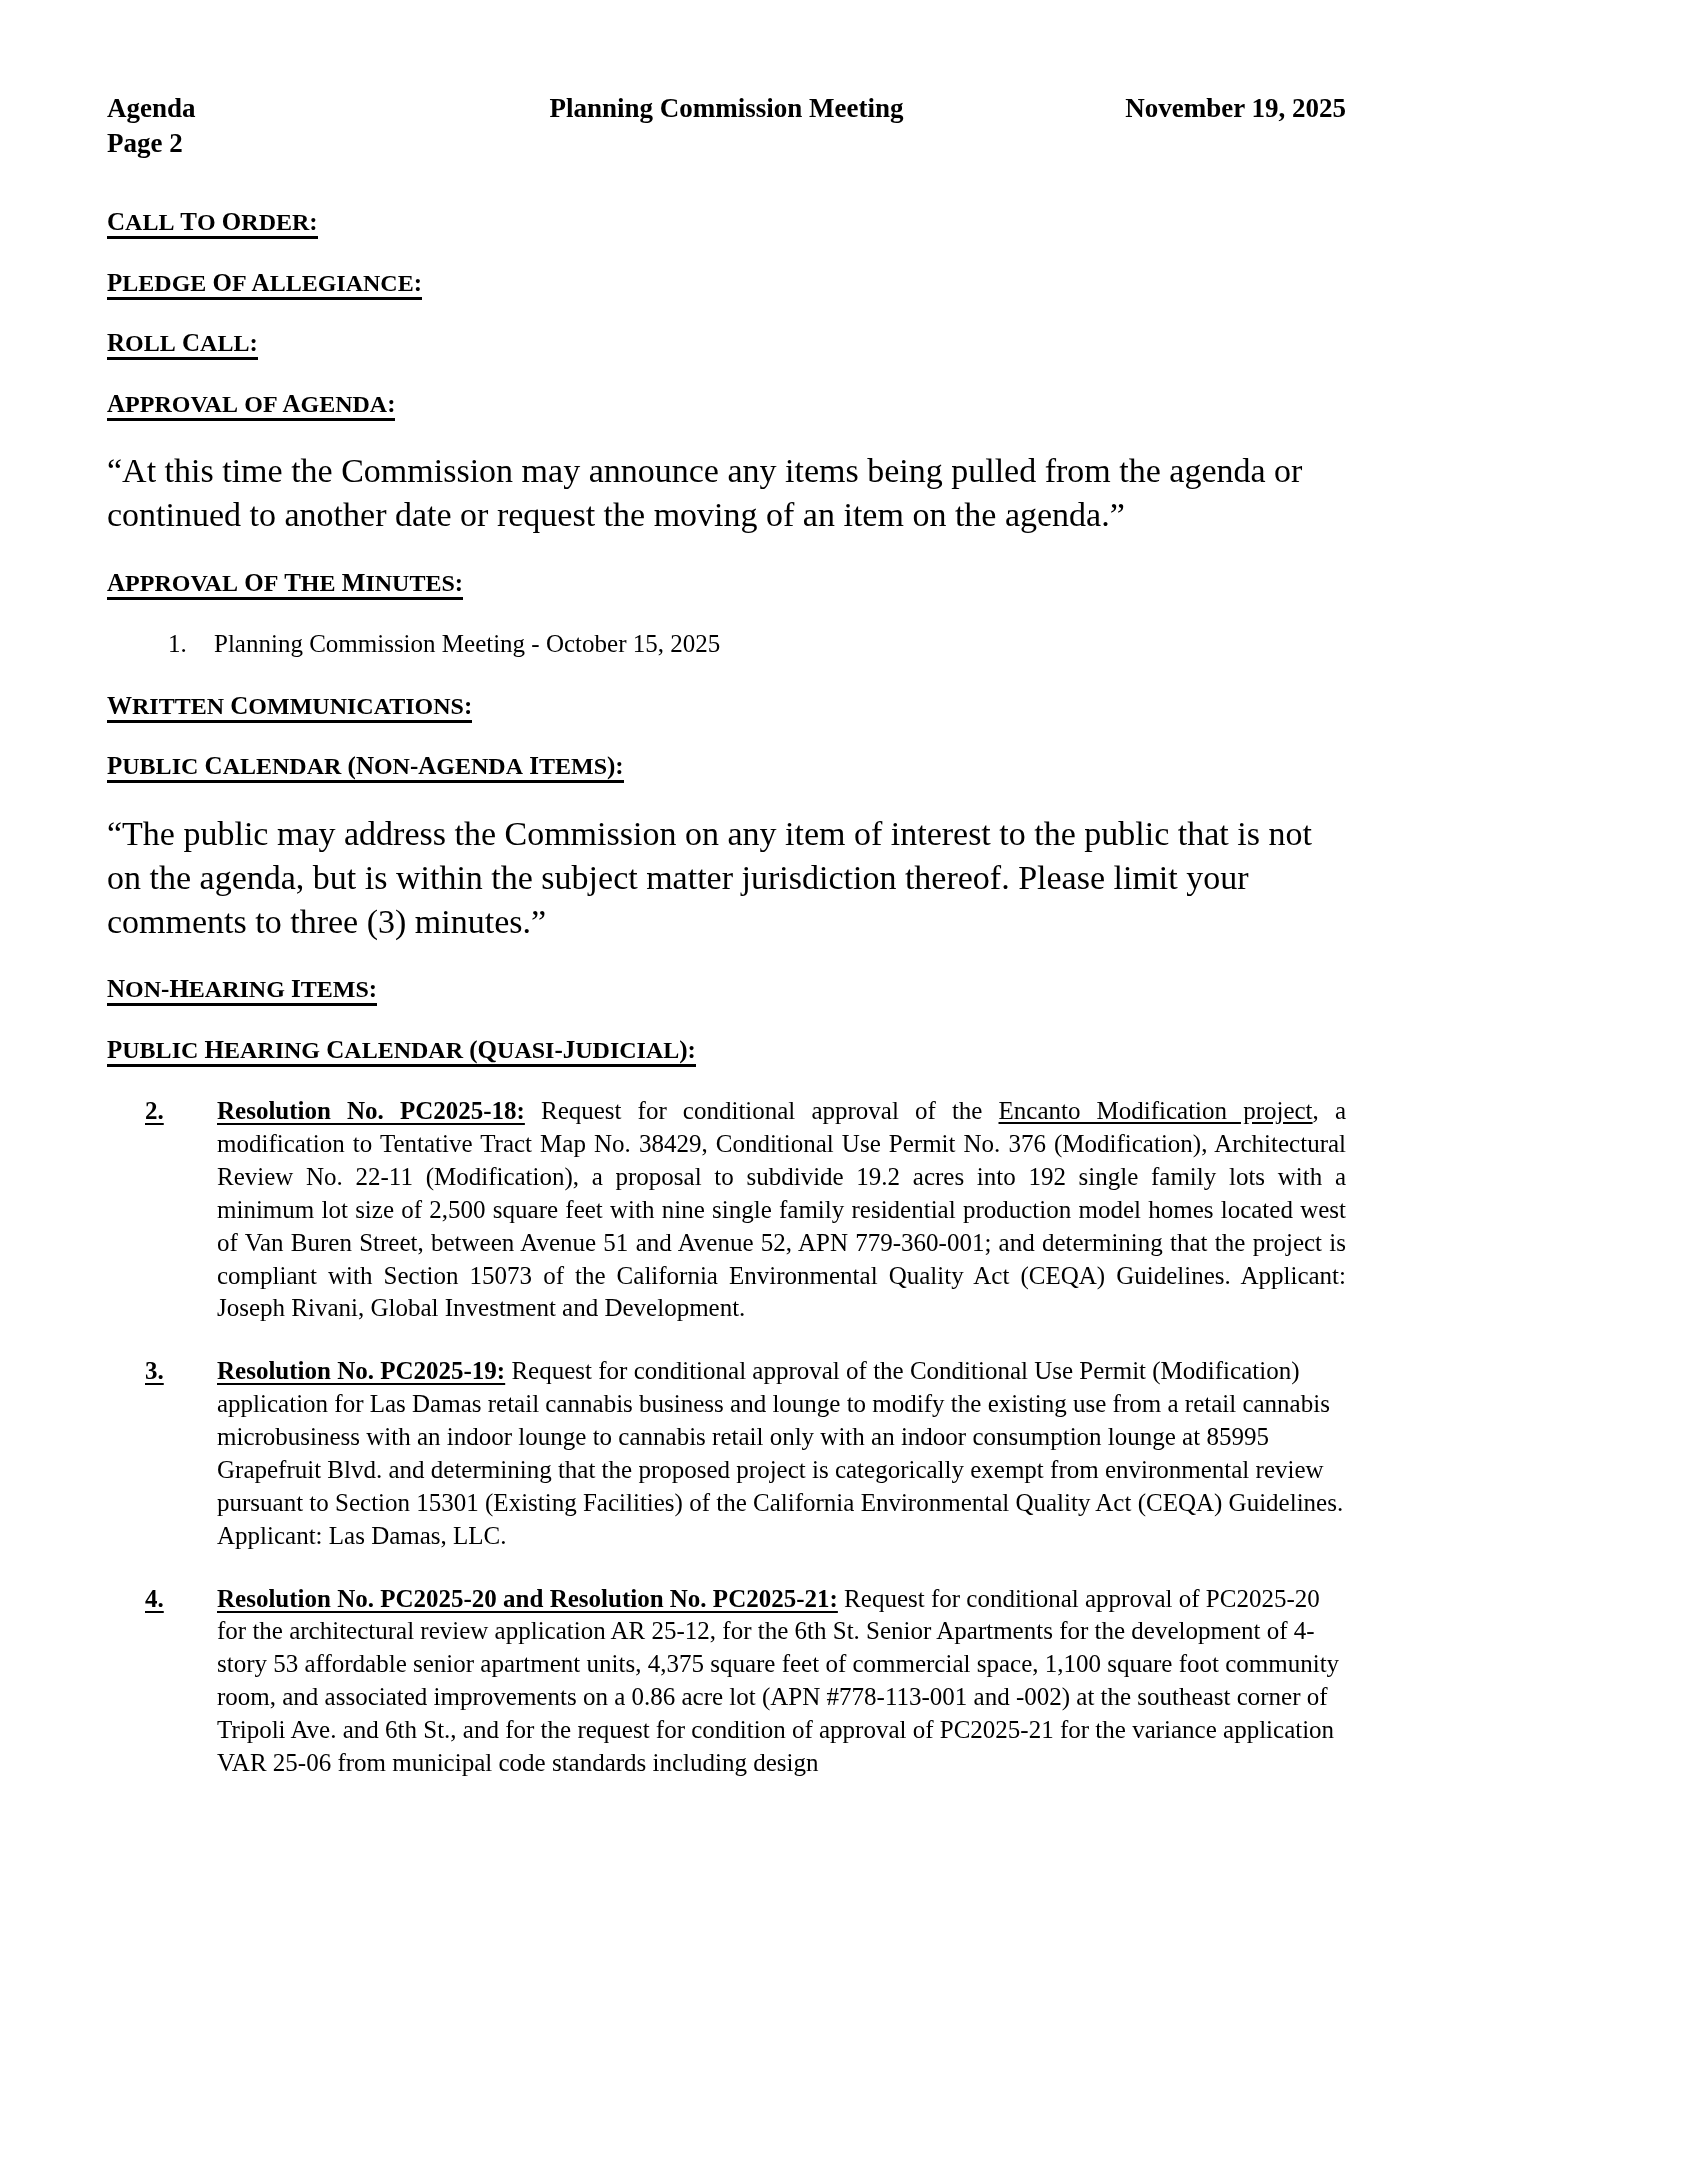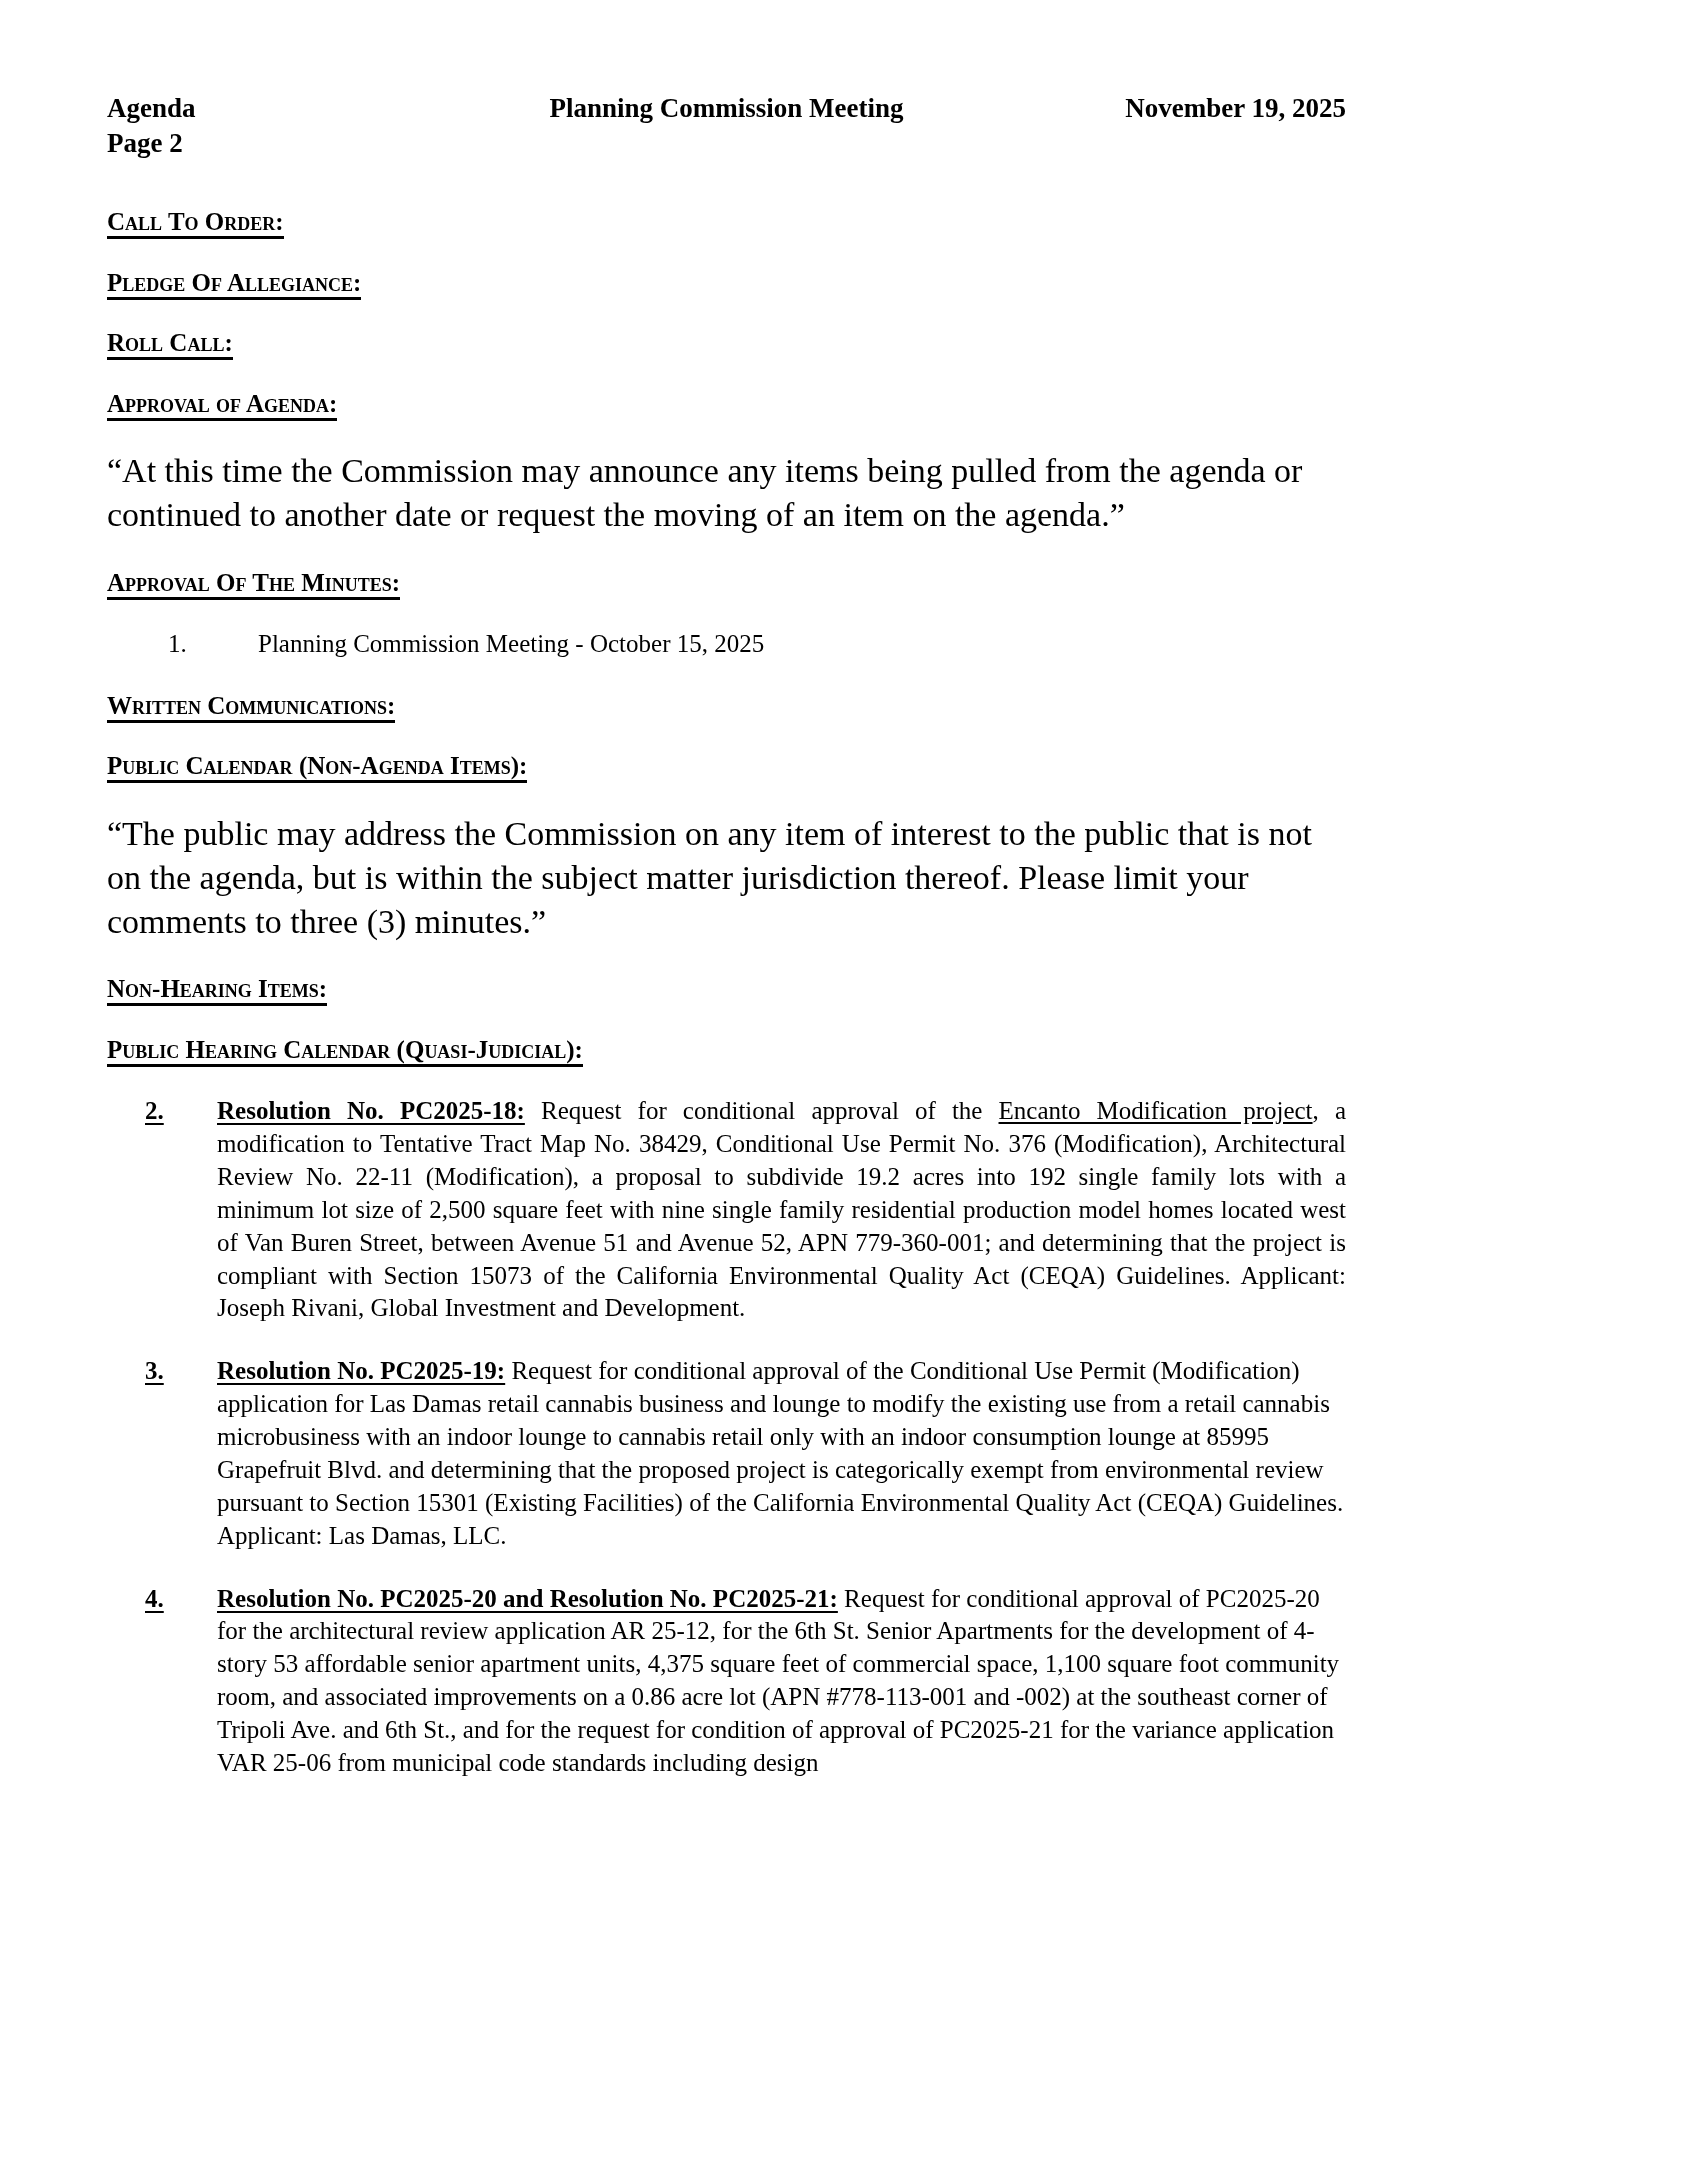--- a/index.html
+++ b/index.html
@@ -45,21 +45,21 @@
     margin: 0 0 30px 0;
   }
   .section-heading .sc {
     display: inline;
     border-bottom: 3px solid #000;
     padding-bottom: 1px;
   }
   
   .sc-word { white-space: nowrap; }
   .sc-cap { font-size: 25px; }
-  .sc-sm  { font-size: 18px; margin-top: 9px; }
+  .sc-sm  { font-size: 24px; margin-top: 9px; }
 
   
   .quote-para {
     font-size: 34px;
     line-height: 1.30;
     text-align: left;
     margin: 0 0 30px 0;
   }
 
   
@@ -67,21 +67,21 @@
     font-size: 25px;
     line-height: 1.30;
     margin: 0 0 30px 0;
     padding-left: 61px;
     display: flex;
   }
   .minutes-num {
     width: 46px;
     flex: 0 0 46px;
   }
-  .minutes-text { flex: 1 1 auto; margin-left: 44px; }
+  .minutes-text { flex: 1 1 auto; }
 
   
   .hearing-list { margin: 0; padding: 0; }
   .hearing-item {
     display: flex;
     font-size: 25px;
     line-height: 1.315;
     margin: 0 0 30px 0;
     padding-left: 38px;
   }

